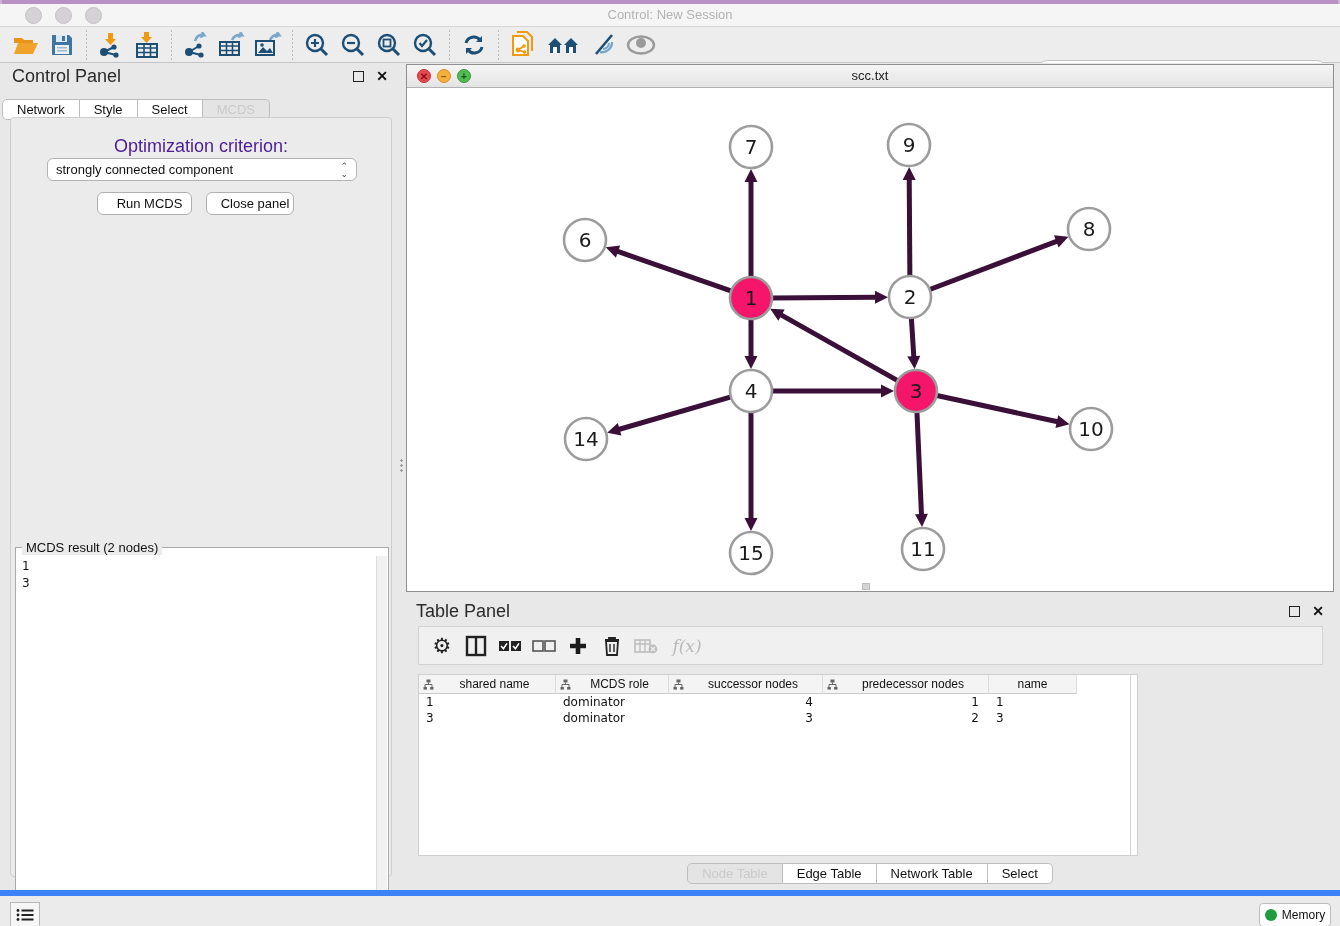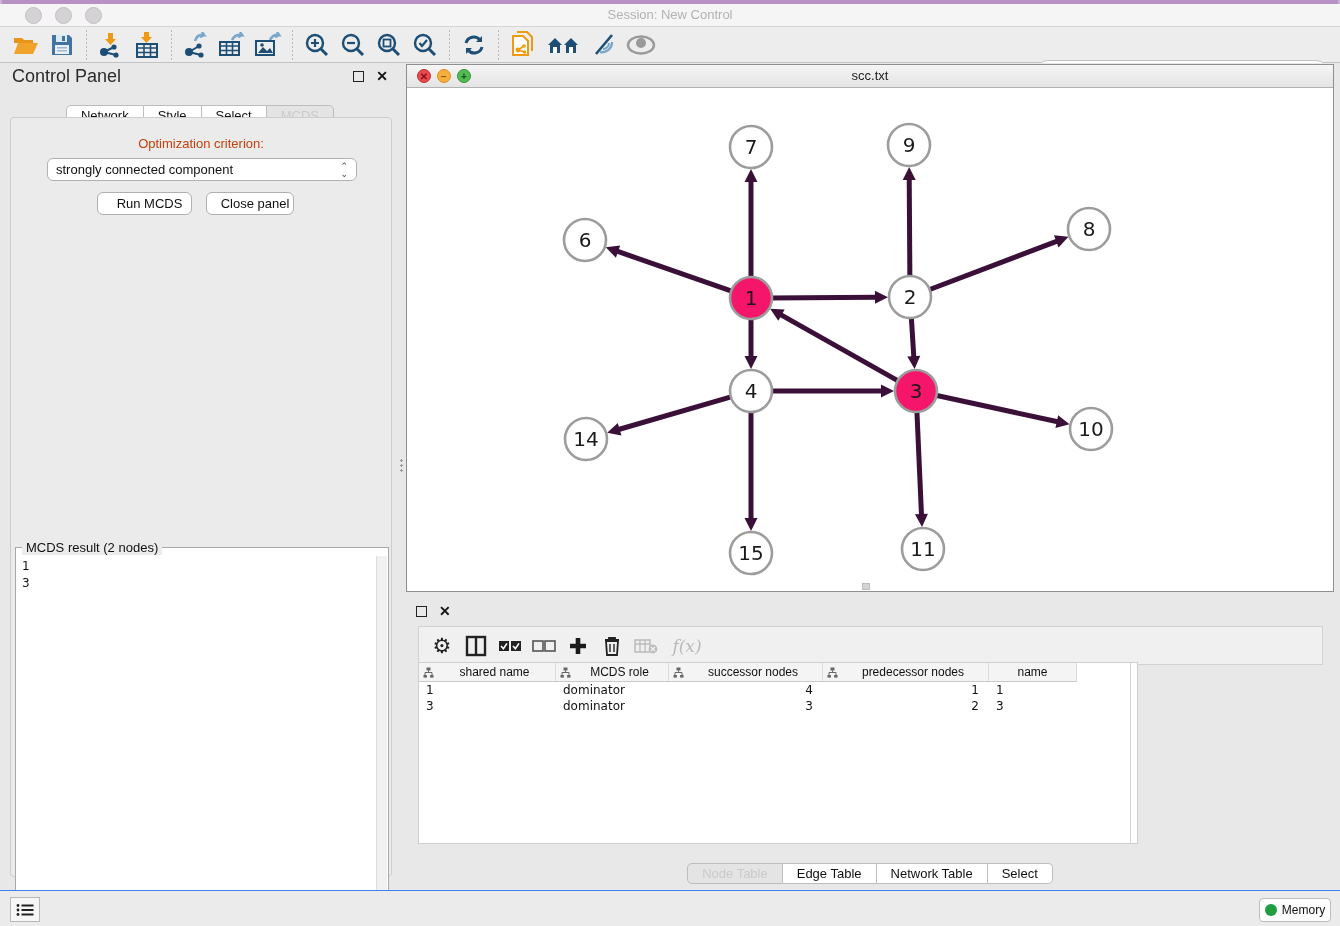--- a/index.html
+++ b/index.html
@@ -33,31 +33,31 @@
 
   
   #workspace { left:0; top:63px; width:1340px; height:827px; background:#e9e8e9; }
 
   
   #control-panel { left:2px; top:0; width:396px; height:827px; }
   .panel-header { height:26px; display:flex; align-items:center; padding:0 10px; }
   .panel-title { font-size:18px; color:#2b2b2b; flex:1; }
   .float-btn { width:11px; height:11px; border:1.5px solid #222; margin-right:12px; }
   .close-btn { font-size:14px; font-weight:bold; color:#111; line-height:11px; }
-  #cp-tabs { position:absolute; left:0; top:42px; width:100%; display:flex; justify-content:center; }
+  #cp-tabs { position:absolute; left:0; top:36px; width:100%; display:flex; }
   .seg { display:flex; }
   .seg-btn { height:21px; line-height:19px; font-size:13px; padding:0 14px; background:#fff;
     border:1px solid #bdbdbd; border-left:none; color:#111; }
   .seg-btn:first-child { border-left:1px solid #bdbdbd; border-radius:5px 0 0 5px; }
   .seg-btn:last-child { border-radius:0 5px 5px 0; }
   .seg-btn.selected-faded { background:#e4e4e4; color:#cacaca; }
   #cp-body { position:absolute; left:8px; top:54px; width:382px; height:760px;
     background:#ebebeb; border:1px solid #cdcdcd; border-radius:4px; }
   #opt-label { position:absolute; left:0; top:18px; width:100%; text-align:center;
-    font-size:13px; color:#c2410c; }
+    font-size:18px; color:#4c1d95; }
   #criterion-select { position:absolute; left:36px; top:40px; width:310px; height:23px;
     background:#fff; border:1px solid #b2b2b2; border-radius:6px; display:flex;
     align-items:center; padding:0 8px; font-size:13px; color:#111; }
   #criterion-select .label { flex:1; }
   .stepper { font-size:9px; line-height:8px; color:#444; text-align:center; }
   .cp-btn { position:absolute; top:74px; height:23px; background:#fff; border:1px solid #b0b0b0;
     border-radius:6px; font-size:13px; color:#111; text-align:center; line-height:21px;padding-left:10px; }
   #run-btn { left:86px; width:95px; }
   #closepanel-btn { left:195px; width:88px; }
   #result-box { position:absolute; left:4px; top:429px; width:374px; height:378px;
@@ -86,36 +86,36 @@
   #canvas-scroll-thumb { position:absolute; left:455px; bottom:1px; width:8px; height:7px;
     background:#d4d4d4; border:1px solid #bdbdbd; }
 
   
   #table-panel { left:406px; top:535px; width:928px; height:292px; }
   #tp-toolbar { position:absolute; left:12px; top:28px; width:905px; height:39px;
     background:#f0f0f0; border:1px solid #d2d2d2; display:flex; align-items:center;
     padding-left:8px; }
   .tp-ic { width:30px; height:30px; display:flex; align-items:center; justify-content:center;
     margin-right:4px; }
-  #node-table { position:absolute; left:12px; top:64px; width:720px; height:182px;
+  #node-table { position:absolute; left:12px; top:76px; width:720px; height:182px;
     background:#fff; border:1px solid #cfcfcf; }
   #table-header { display:flex; height:19px; }
   .th { background:#f4f4f4; border-right:1px solid #dcdcdc; border-bottom:1px solid #c9c9c9;
     display:flex; align-items:center; font-size:12px; color:#111; }
   .th .hlbl { flex:1; text-align:center; }
   .tr { display:flex; height:16px; }
   .td { font-size:12px; color:#111; font-family:"DejaVu Sans", sans-serif; line-height:16px;
     overflow:hidden; }
   #table-vscroll { position:absolute; right:0px; top:0px; width:7px; height:180px;
     background:#fdfdfd; border-left:1px solid #d4d4d4; }
   #tp-tabs { position:absolute; left:0; top:265px; width:100%; display:flex; justify-content:center; }
 
   
   #statusbar { left:0; top:890px; width:1340px; height:36px; background:#ebebeb;
-    border-top:1px solid #3b82f6; }
+    border-top:6px solid #3b82f6; }
   #list-btn { position:absolute; left:10px; top:6px; width:30px; height:25px; background:#f6f6f6;
     border:1px solid #b9b9b9; display:flex; align-items:center; justify-content:center; }
   #memory-btn { position:absolute; right:9px; top:7px; width:72px; height:24px; background:#fdfdfd;
     border:1px solid #bdbdbd; border-radius:4px; display:flex; align-items:center;
     justify-content:center; font-size:12px; color:#111; }
   #memory-dot { width:12px; height:12px; border-radius:50%; background:#1f9d3f; margin-right:5px; }
 
   svg.ic { display:block; }
   .fx { font-family:"DejaVu Serif", serif; font-style:italic; font-size:17px; color:#b9b9b9; }
 </style>
@@ -123,21 +123,21 @@
 <body>
 
 <div id="frame-top" class="abs"></div>
 <div id="frame-left" class="abs"></div>
 <div id="frame-right" class="abs"></div>
 
 <div id="titlebar" class="abs">
   <span class="traffic" style="left:25px"></span>
   <span class="traffic" style="left:55px"></span>
   <span class="traffic" style="left:85px"></span>
-  <div id="win-title">Session: New Control</div>
+  <div id="win-title">Control: New Session</div>
 </div>
 
 <div id="toolbar" class="abs">
   <div class="tbtn">
     <svg class="ic" width="26" height="22" viewBox="0 0 26 22">
       <path d="M1 4 h8 l2 2 h9 v3 H1z" fill="#e8941a"></path>
         <path d="M1 20 L5 9 h20 L20 20z" fill="#f0a22b"></path>
     </svg>
   </div>
   <div class="tbtn">
@@ -367,20 +367,21 @@
           <text x="344" y="471" text-anchor="middle" font-family="&quot;DejaVu Sans&quot;, sans-serif" font-size="20" fill="#1a1a1a">15</text>
           <circle cx="516" cy="460" r="21" fill="#ffffff" stroke="#9c9c9c" stroke-width="2.6"></circle>
           <text x="516" y="467" text-anchor="middle" font-family="&quot;DejaVu Sans&quot;, sans-serif" font-size="20" fill="#1a1a1a">11</text>
         </svg>
       <div id="canvas-scroll-thumb"></div>
     </div>
   </div>
 
   <div id="table-panel" class="abs">
     <div class="panel-header">
+      <span class="panel-title">Table Panel</span>
       <span class="float-btn"></span>
       <span class="close-btn">✕</span>
     </div>
     <div id="tp-toolbar">
       <div class="tp-ic">
         <span style="font-size:21px; color:#222;">⚙</span>
       </div>
       <div class="tp-ic">
         <svg class="ic" width="22" height="22" viewBox="0 0 22 22">
           <rect x="2" y="2" width="18" height="18" fill="none" stroke="#222" stroke-width="2.4"></rect>

